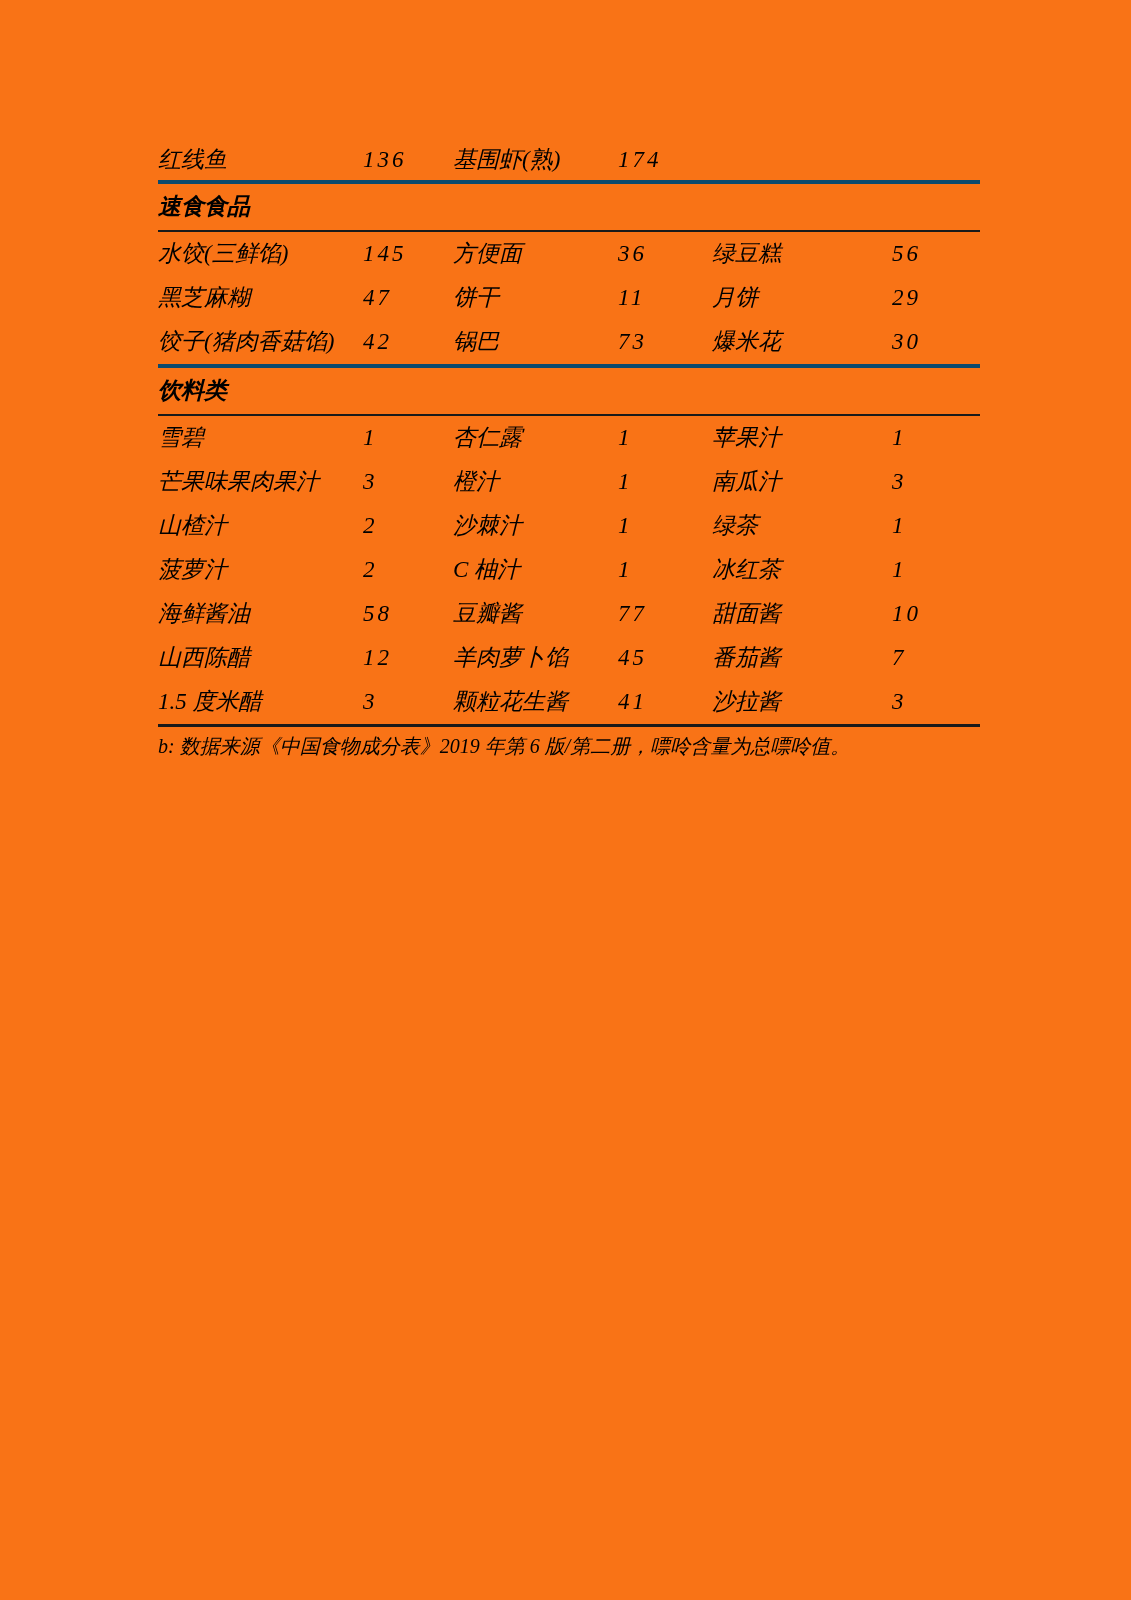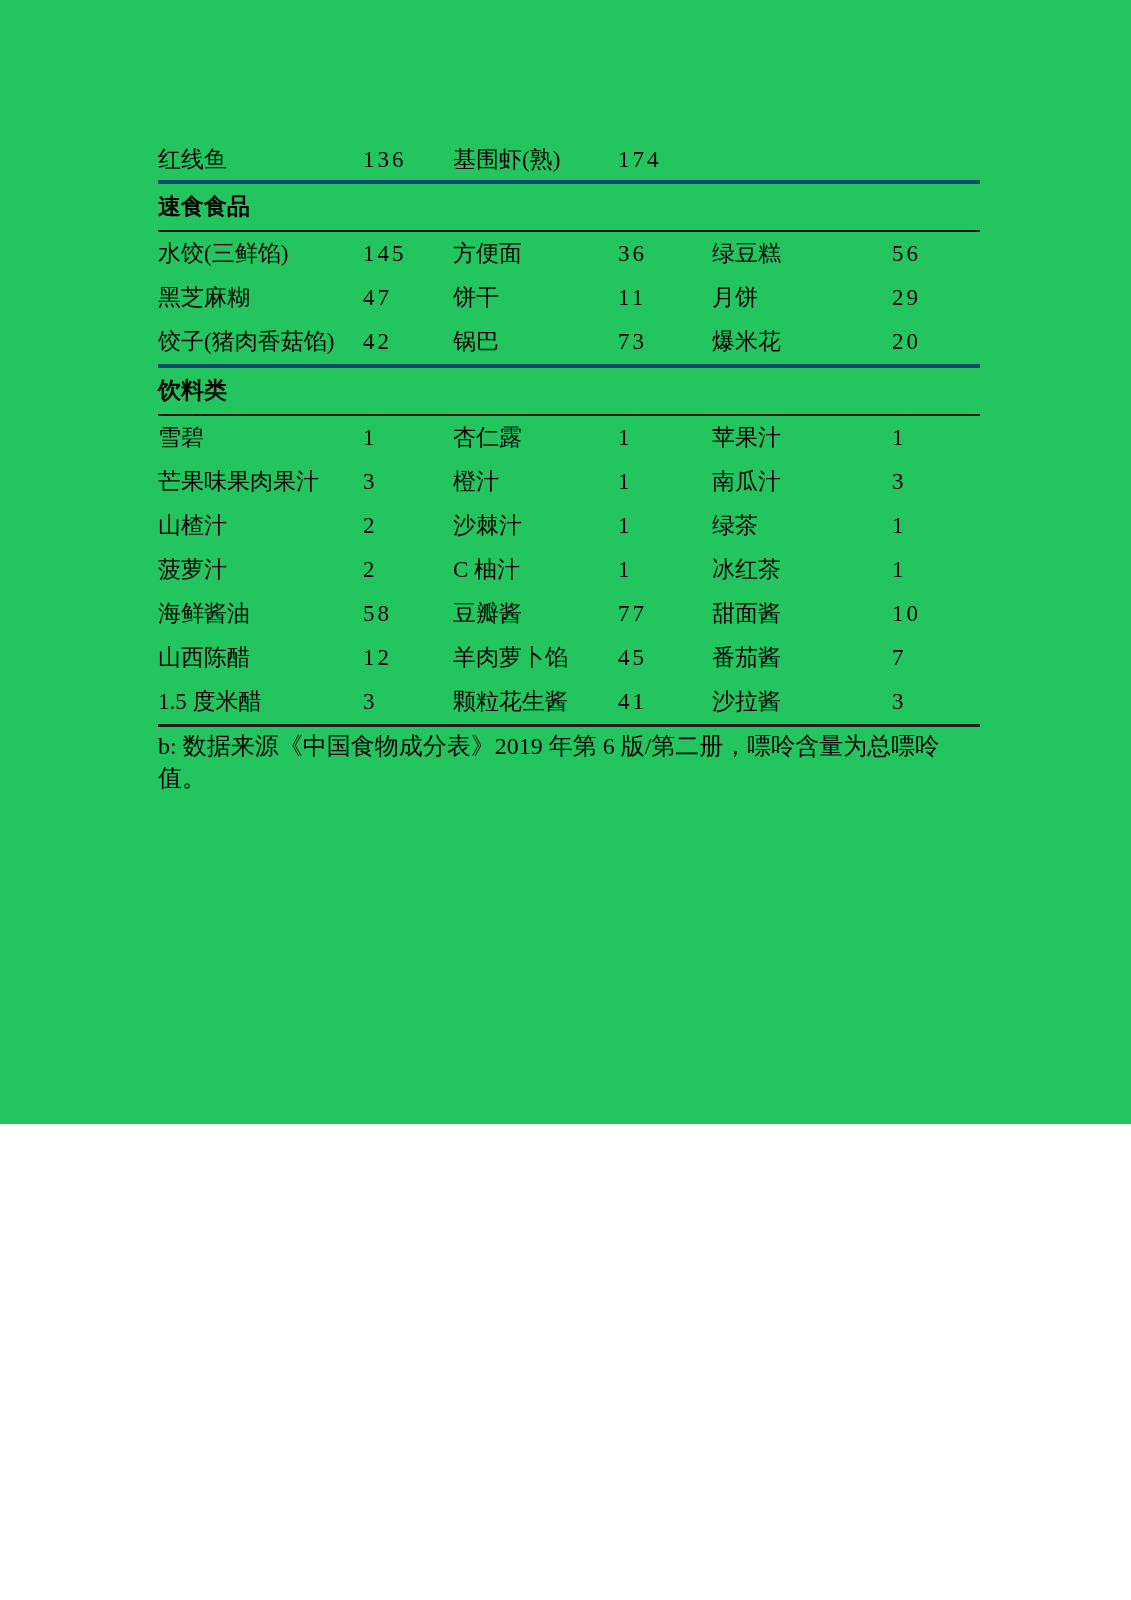--- a/index.html
+++ b/index.html
@@ -1,23 +1,24 @@
 <!DOCTYPE html>
 <html><head>
 <meta charset="utf-8">
 <style>
   html, body { margin: 0; padding: 0; background: #ffffff; }
   .page {
     position: relative;
     width: 1131px;
-    height: 1124px;
-    background: #22c55e;
+    height: 1600px;
+    background: #f97316;
     color: #000000;
     font-family: "Liberation Serif", "DejaVu Serif", serif;
     overflow: hidden;
+    font-style: italic;
   }
   .content {
     position: absolute;
     left: 158px;
     top: 140px;
     width: 822px;
   }
   table.purine-table {
     width: 822px;
     border-collapse: collapse;
@@ -46,21 +47,21 @@
   tr.continued td { line-height: 34px; }
   tr.section-header td {
     font-weight: bold;
     border-top: 4px solid #0c4a6e;
     border-bottom: 2px solid #1a1a1a;
     height: 46px;
     line-height: 46px;
     padding: 0;
   }
   .footnote {
-    font-size: 24px;
+    font-size: 20px;
     line-height: 32px;
     margin-top: 3px;
     color: #000000;
   }
   .page-number {
     position: absolute;
     top: 1476px;
     left: 0;
     width: 100%;
     text-align: center;
@@ -110,21 +111,21 @@
             <td class="value-cell">11</td>
             <td class="name-cell">月饼</td>
             <td class="value-cell">29</td>
           </tr>
           <tr class="data-row">
             <td class="name-cell">饺子(猪肉香菇馅)</td>
             <td class="value-cell">42</td>
             <td class="name-cell">锅巴</td>
             <td class="value-cell">73</td>
             <td class="name-cell">爆米花</td>
-            <td class="value-cell">20</td>
+            <td class="value-cell">30</td>
           </tr>
           <tr class="section-header">
             <td colspan="6">饮料类</td>
           </tr>
           <tr class="data-row">
             <td class="name-cell">雪碧</td>
             <td class="value-cell">1</td>
             <td class="name-cell">杏仁露</td>
             <td class="value-cell">1</td>
             <td class="name-cell">苹果汁</td>
@@ -175,14 +176,13 @@
             <td class="value-cell">3</td>
             <td class="name-cell">颗粒花生酱</td>
             <td class="value-cell">41</td>
             <td class="name-cell">沙拉酱</td>
             <td class="value-cell">3</td>
           </tr>
         </tbody>
     </table>
     <div class="footnote">b: 数据来源《中国食物成分表》2019 年第 6 版/第二册，嘌呤含量为总嘌呤值。</div>
   </div>
-  <div class="page-number">17</div>
 </div>
 
 </body></html>

